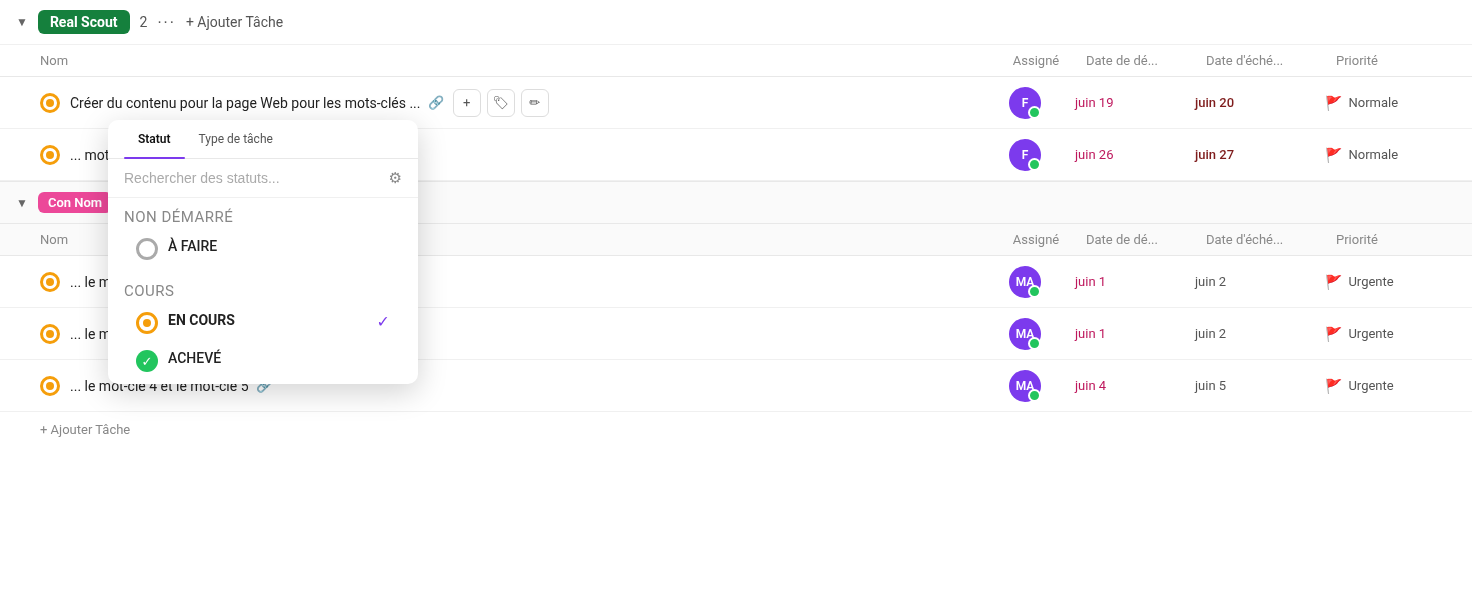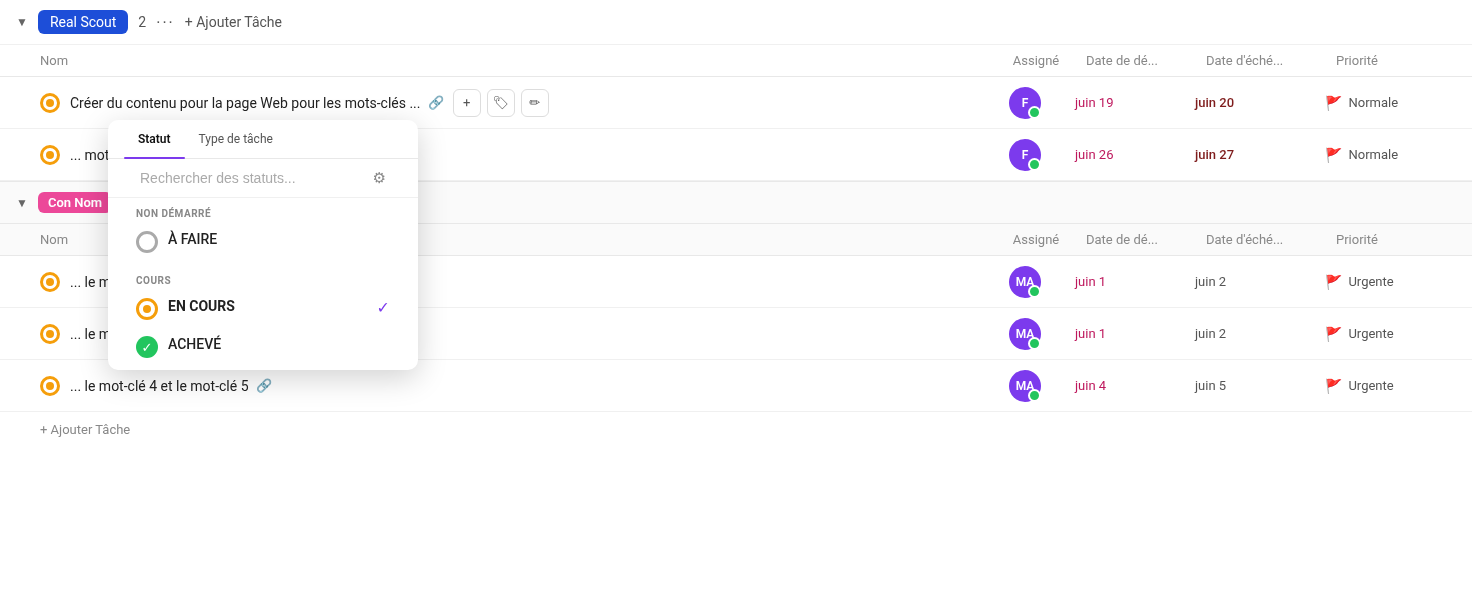--- a/index.html
+++ b/index.html
@@ -28,25 +28,25 @@
       border-bottom: 1px solid #f0f0f0;
     }
 
     .chevron-down {
       color: #666;
       font-size: 12px;
       cursor: pointer;
     }
 
     .badge-real-scout {
-      background: #1d4ed8;
+      background: #15803d;
       color: #fff;
       border-radius: 6px;
       padding: 4px 12px;
-      font-weight: 400;
+      font-weight: 700;
       font-size: 14px;
       text-align: center;
     }
 
     .count-badge {
       color: #555;
       font-size: 14px;
     }
 
     .dots-menu {
@@ -285,21 +285,21 @@
       left: 0;
       right: 0;
       height: 2px;
       background: #7c3aed;
       border-radius: 2px;
     }
 
     .dropdown-search {
       display: flex;
       align-items: center;
-      padding: 10px 32px;
+      padding: 10px 16px;
       border-bottom: 1px solid #f0f0f0;
       gap: 8px;
     }
 
     .dropdown-search input {
       border: none;
       outline: none;
       flex: 1;
       font-size: 14px;
       color: #333;
@@ -307,26 +307,25 @@
 
     .dropdown-search input::placeholder { color: #aaa; }
 
     .gear-icon { color: #888; font-size: 15px; cursor: pointer; }
 
     .dropdown-section {
       padding: 10px 16px 4px;
     }
 
     .dropdown-section-label {
-      font-size: 10px;
+      font-size: 15px;
       color: #888;
-      font-weight: 700;
+      font-weight: 400;
       letter-spacing: 0.5px;
       margin-bottom: 4px;
-      margin-left: 12px;
     }
 
     .dropdown-item {
       display: flex;
       align-items: flex-start;
       padding: 8px 12px;
       border-radius: 6px;
       cursor: pointer;
       gap: 10px;
     }

